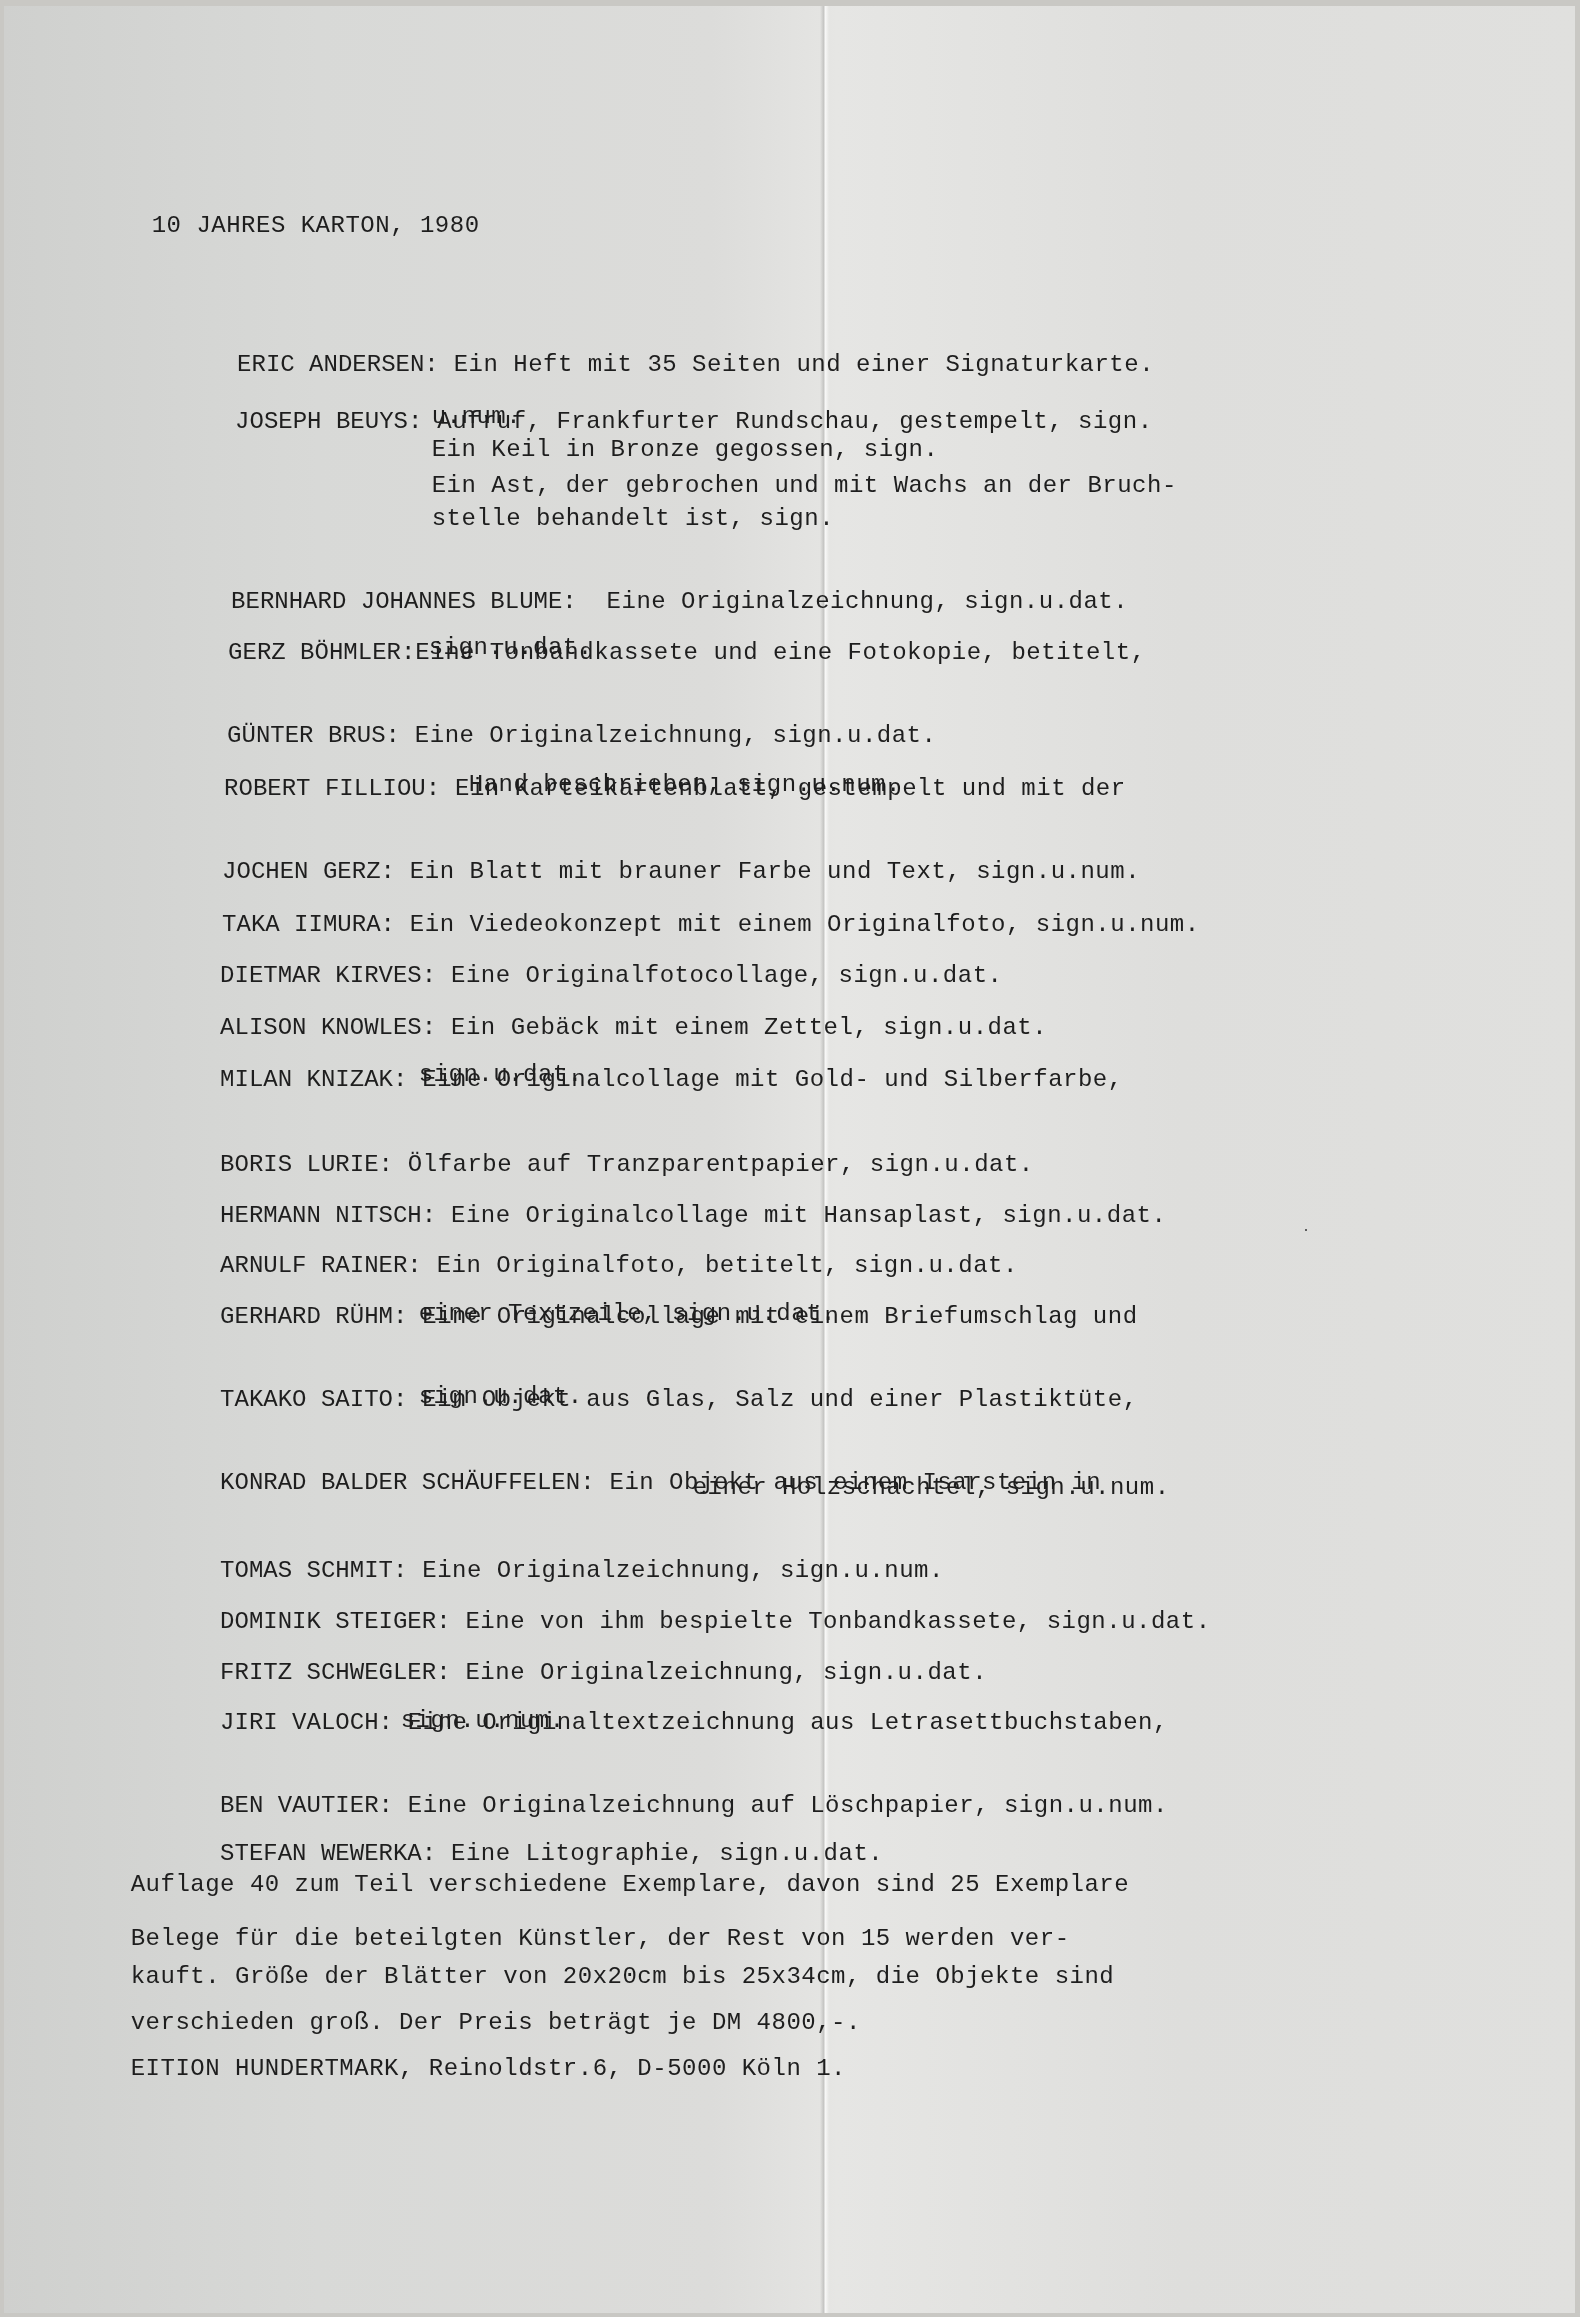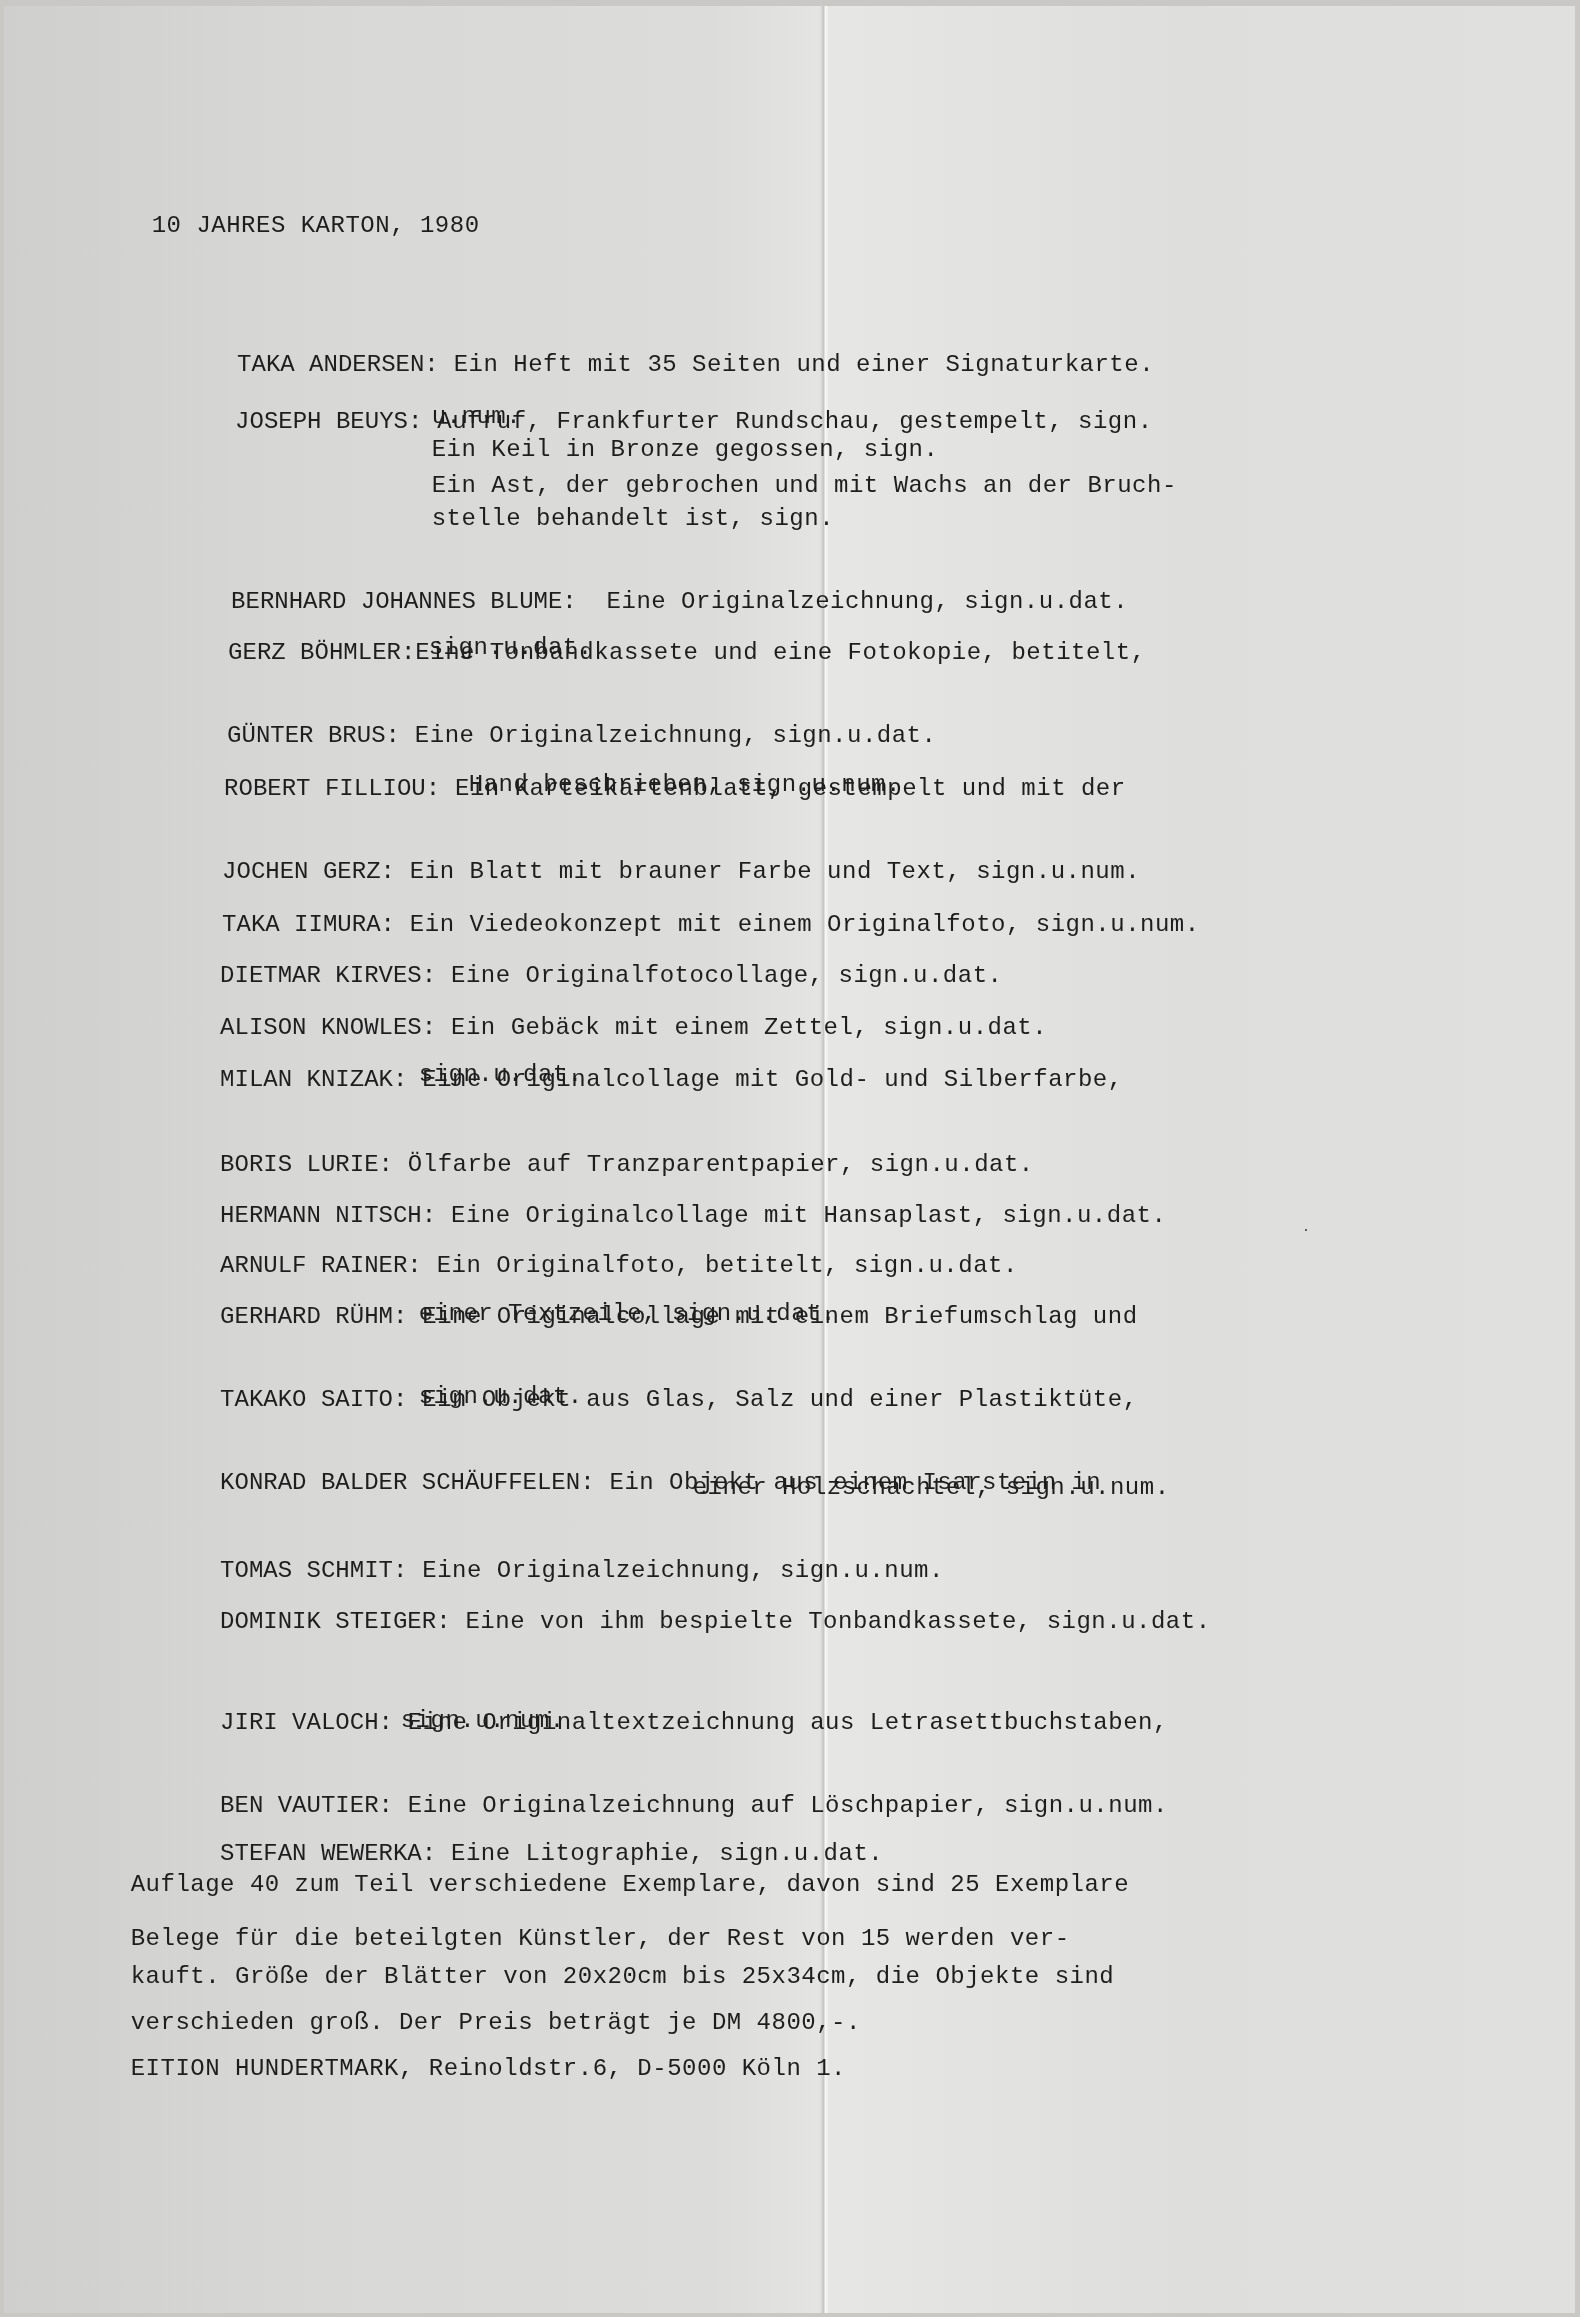--- a/index.html
+++ b/index.html
@@ -28,21 +28,21 @@
   </style>
 </head>
 <body>
 
 <div class="paper">
   <div class="fold"></div>
   <div class="doc">
     <div class="title">10 JAHRES KARTON, 1980</div>
 
     <div class="entry" style="left:144px; top:303px;">
-      <span class="name">TAKA ANDERSEN:</span> <span>Ein Heft mit 35 Seiten und einer Signaturkarte.</span>
+      <span class="name">ERIC ANDERSEN:</span> <span>Ein Heft mit 35 Seiten und einer Signaturkarte.</span>
     </div>
 
     <div class="entry" style="left:142px; top:360px;">
       <span class="name">JOSEPH BEUYS:</span> <span>Aufruf, Frankfurter Rundschau, gestempelt, sign.</span>
     </div>
     <div class="entry" style="left:428px; top:392px;"><span>u.num.</span></div>
     <div class="entry" style="left:428px; top:425px;"><span>Ein Keil in Bronze gegossen, sign.</span></div>
     <div class="entry" style="left:428px; top:461px;"><span>Ein Ast, der gebrochen und mit Wachs an der Bruch-</span></div>
     <div class="entry" style="left:428px; top:494px;"><span>stelle behandelt ist, sign.</span></div>
 
@@ -114,20 +114,23 @@
     <div class="entry" style="left:689px; top:1463px;"><span>einer Holzschachtel, sign.u.num.</span></div>
 
     <div class="entry" style="left:127px; top:1509px;">
       <span class="name">TOMAS SCHMIT:</span> <span>Eine Originalzeichnung, sign.u.num.</span>
     </div>
 
     <div class="entry" style="left:127px; top:1560px;">
       <span class="name">DOMINIK STEIGER:</span> <span>Eine von ihm bespielte Tonbandkassete, sign.u.dat.</span>
     </div>
 
+    <div class="entry" style="left:127px; top:1611px;">
+      <span class="name">FRITZ SCHWEGLER:</span> <span>Eine Originalzeichnung, sign.u.dat.</span>
+    </div>
 
     <div class="entry" style="left:127px; top:1661px;">
       <span class="name">JIRI VALOCH:</span> <span>Eine Originaltextzeichnung aus Letrasettbuchstaben,</span>
     </div>
     <div class="entry" style="left:397px; top:1696px;"><span>sign.u.num.</span></div>
 
     <div class="entry" style="left:127px; top:1744px;">
       <span class="name">BEN VAUTIER:</span> <span>Eine Originalzeichnung auf Löschpapier, sign.u.num.</span>
     </div>
 

